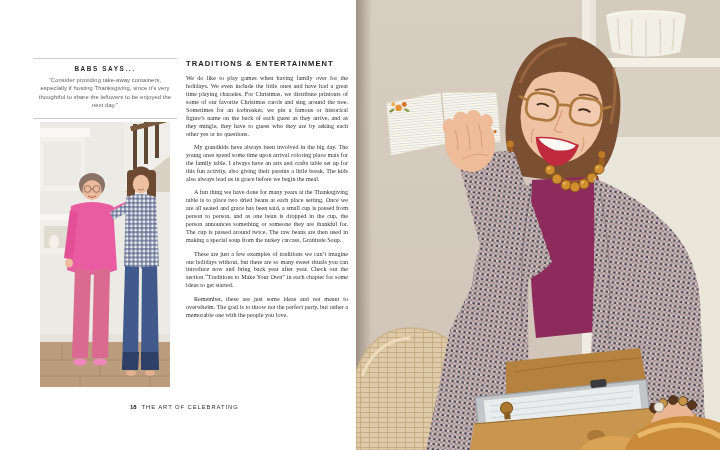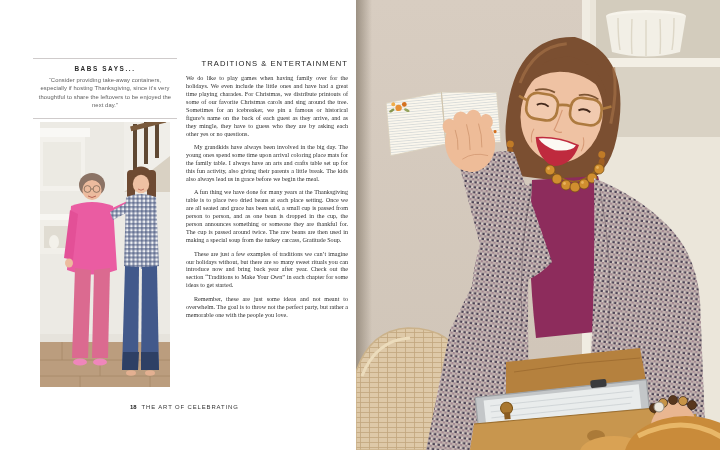--- a/index.html
+++ b/index.html
@@ -10,22 +10,22 @@
 
   .quote-block { position:absolute; left:33px; top:58px; width:144px;
     border-top:1px solid #cfcbcb; border-bottom:1px solid #cfcbcb;
     padding:6px 4px 8px; text-align:center; font-family:"Liberation Sans", sans-serif; }
   .quote-heading { font-size:6.4px; font-weight:bold; letter-spacing:1.6px; color:#2b2b2b; margin-bottom:4px; }
   .quote-text { font-size:5.8px; line-height:1.45; color:#5c5c5c; letter-spacing:.1px; }
 
   .photo-left { position:absolute; left:40px; top:122px; width:130px; height:265px; overflow:hidden; }
 
   .article { position:absolute; left:186px; top:59px; width:162px; }
-  .article-title { font-family:"Liberation Sans", sans-serif; font-size:7.6px; font-weight:normal;
-    letter-spacing:1.05px; color:#222; text-align:right; margin-bottom:7px; white-space:nowrap; }
+  .article-title { font-family:"Liberation Sans", sans-serif; font-size:7.6px; font-weight:bold;
+    letter-spacing:1.05px; color:#222; text-align:left; margin-bottom:7px; white-space:nowrap; }
   .article p { font-size:6.15px; line-height:7.95px; color:#2e2e2e; text-align:justify; margin-bottom:5.5px; }
   .article p + p { text-indent:8px; }
 
   .footer { position:absolute; left:130px; top:404px; font-family:"Liberation Sans", sans-serif;
     font-size:5.9px; color:#333; letter-spacing:.9px; white-space:nowrap; }
   .page-num { font-weight:bold; letter-spacing:0; margin-right:5px; color:#1c1c1c; }
 
   .right-page { position:absolute; left:356px; top:0; width:364px; height:450px; overflow:hidden; }
   svg { display:block; }
 </style>

